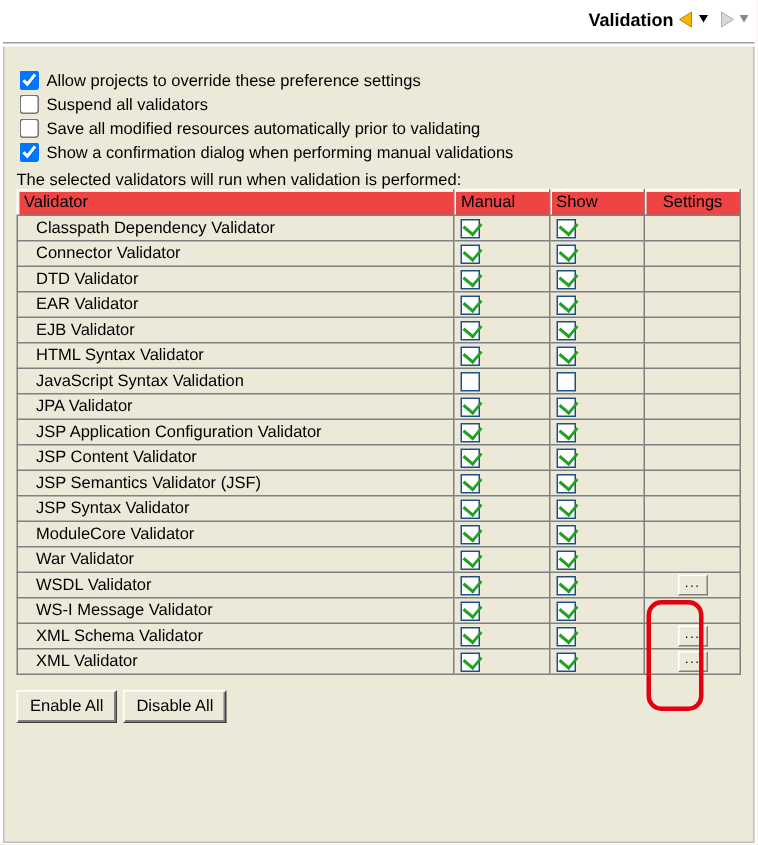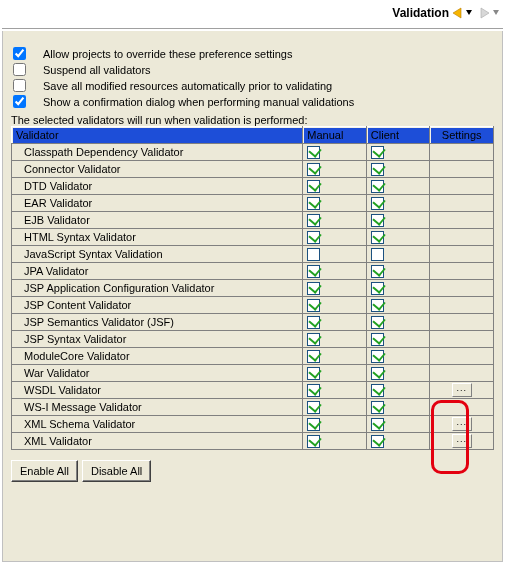--- a/index.html
+++ b/index.html
@@ -45,21 +45,21 @@
     border-right: 1px solid #c0c0c0;
     border-bottom: 1px solid #c0c0c0;
     margin: 2px;
     padding: 16px 8px 10px 8px;
     height: 531px;
     position: relative;
   }
   .opt-row {
     display: flex;
     align-items: center;
-    gap: 17px;
+    gap: 5px;
     margin-bottom: 3px;
     padding-left: 2px;
   }
   .opt-row input[type="checkbox"] {
     margin: 0;
     width: 13px;
     height: 13px;
   }
   .desc {
     margin-top: 6px;
@@ -74,21 +74,21 @@
   table.validators th, table.validators td {
     border: 1px solid #808080;
     padding: 0 4px;
     height: 17px;
     text-align: left;
     font-weight: normal;
     overflow: hidden;
     white-space: nowrap;
   }
   table.validators th {
-    background: #1d4ed8;
+    background: #ef4444;
     border-top: 1px solid #fff;
     border-left: 1px solid #fff;
     border-bottom: 1px solid #808080;
     border-right: 1px solid #808080;
     box-shadow: inset 1px 1px 0 #f4f2e8;
   }
   .col-name { width: 275px; padding-left: 12px !important; }
   th.col-name { padding-left: 4px !important; }
   .col-check { width: 60px; text-align: right; }
   .col-settings { width: 60px; text-align: center !important; padding:0 !important; }
@@ -200,21 +200,21 @@
   </div>
 
   <div class="desc">The selected validators will run when validation is performed:</div>
 
   <div id="tbl-wrap">
     <table class="validators">
       <thead>
         <tr>
           <th class="col-name">Validator</th>
           <th class="col-check">Manual</th>
-          <th class="col-check">Client</th>
+          <th class="col-check">Show</th>
           <th class="col-settings">Settings</th>
         </tr>
       </thead>
       <tbody id="vbody">
           <tr>
             <td class="col-name">Classpath Dependency Validator</td>
             <td class="col-check"><span class="chk checked"></span></td>
             <td class="col-check"><span class="chk checked"></span></td>
             <td class="col-settings"></td>
           </tr>

